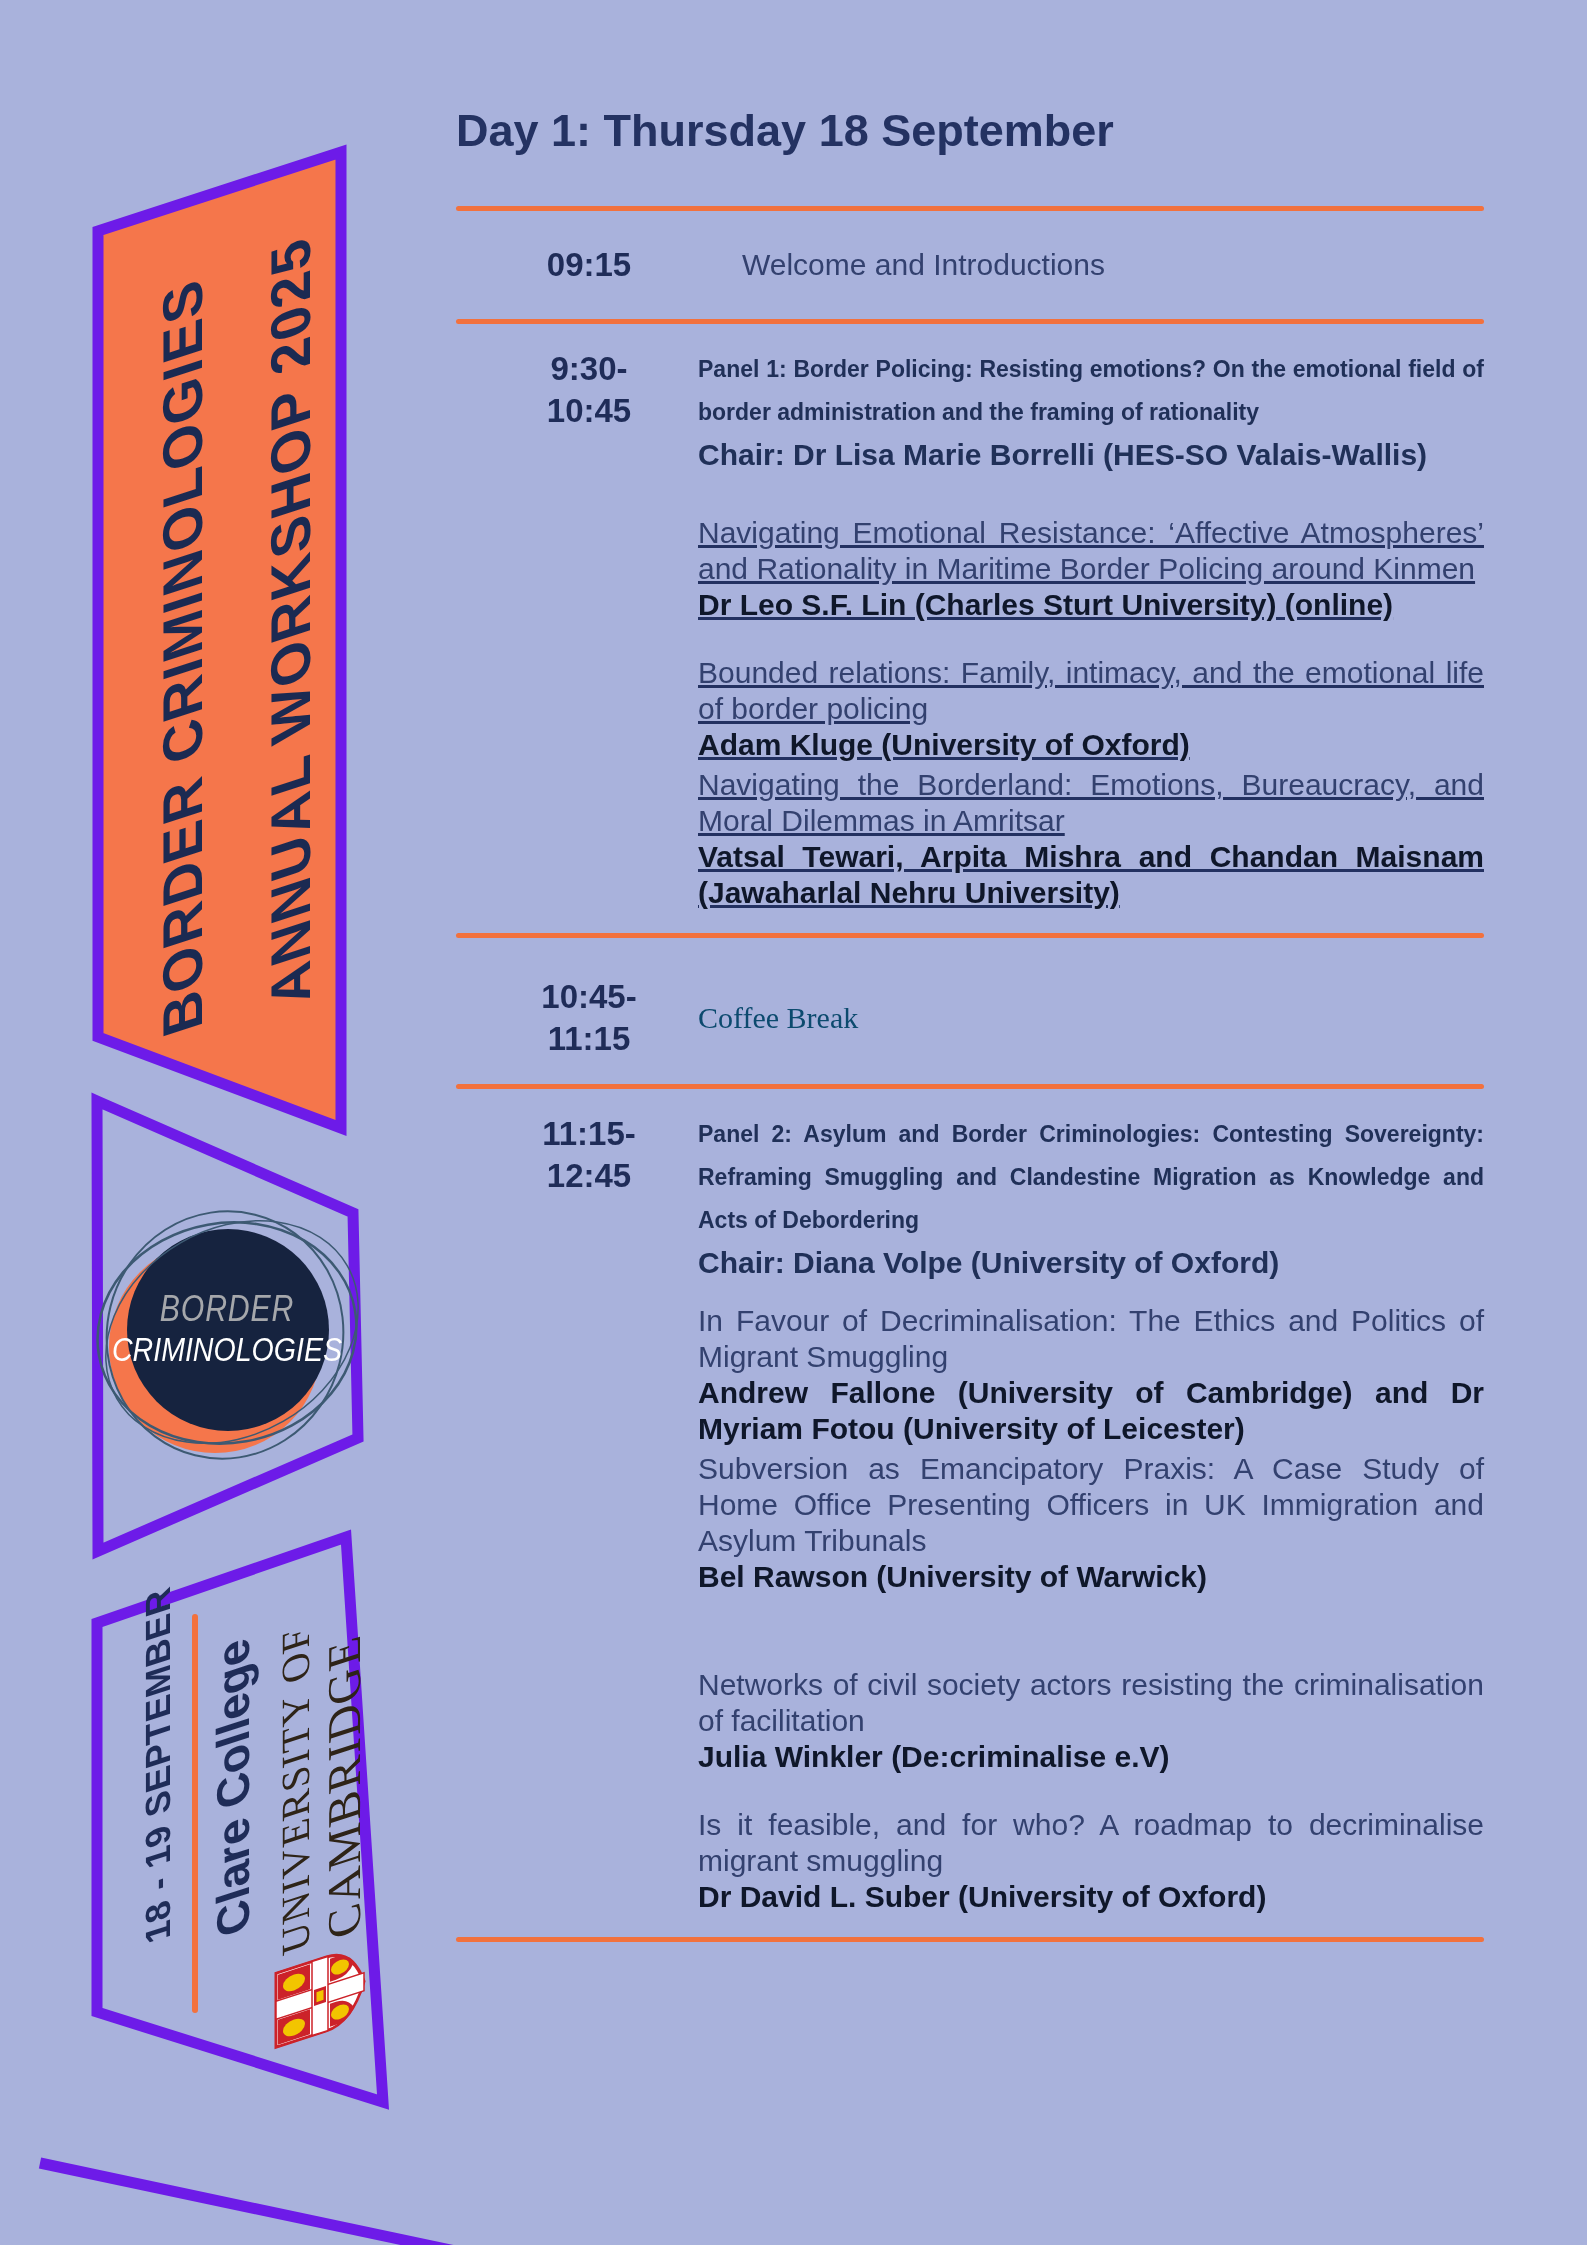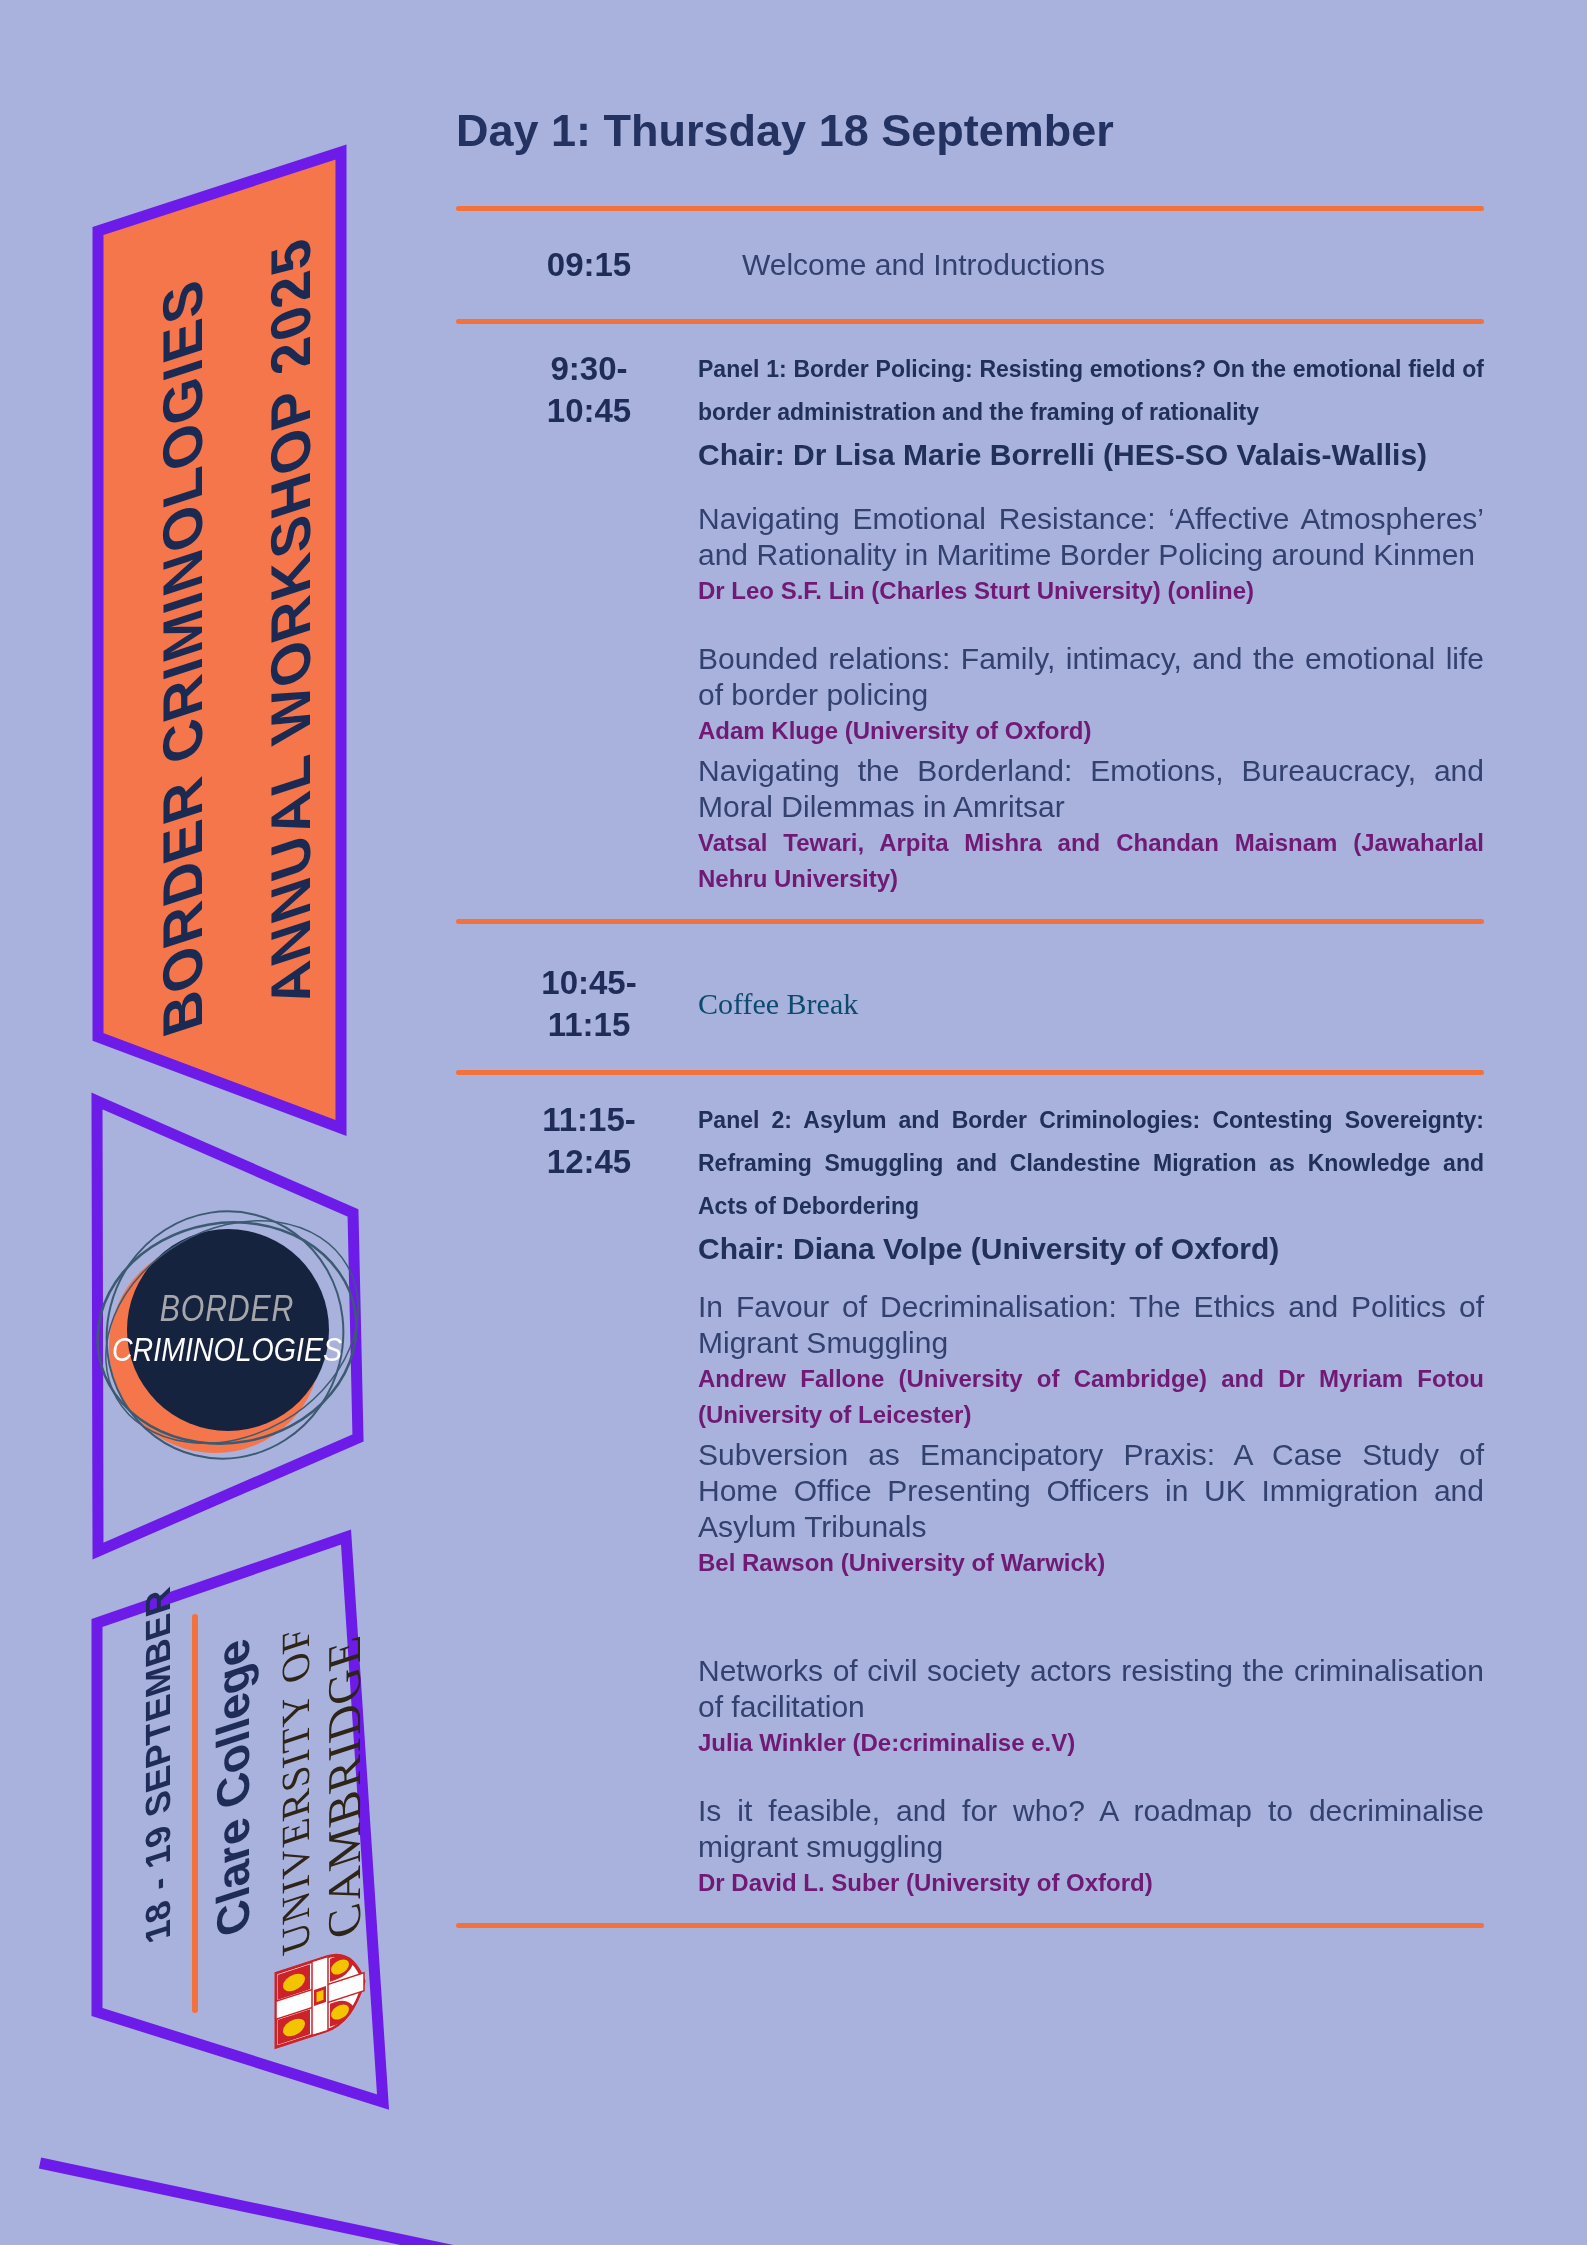--- a/index.html
+++ b/index.html
@@ -51,27 +51,27 @@
 
   .row.simple1 {padding-top:33px; padding-bottom:33px;gap:44px;}
   .row.simple1 .content {font-size:30px; line-height:38px; padding-top:2px; color:#33416F;}
 
   .row.coffee {padding-top:38px; padding-bottom:24px;}
   .row.coffee .content {display:flex; align-items:center; font-size:30px; color:#0c4a6e;font-family:Liberation Serif, serif;}
 
   .row.panel {padding-top:24px; padding-bottom:22px;}
   .panel-title {font-size:23px; font-weight:700; line-height:43px; text-align:justify; color:#203058;}
   .chair {font-size:30px; font-weight:700; line-height:41px; color:#203058;}
-  .talks.t-p1 {margin-top:26px;}
+  .talks.t-p1 {margin-top:40px;text-decoration:underline;}
   .talks.t-p2 {margin-top:20px;}
   .talk {margin-top:32px;}
   .talk.tight {margin-top:4px;}
   .talk.loose {margin-top:72px;}
   .talk-title {font-size:30px; font-weight:400; line-height:36px; text-align:justify; color:#33416F;}
-  .talk-speakers {font-size:24px; font-weight:700; line-height:36px; text-align:justify; color:#701a75;}
+  .talk-speakers {font-size:30px; font-weight:700; line-height:36px; text-align:justify; color:#0f172a;}
 </style>
 </head>
 <body>
 
 <div class="canvas">
 
   <svg class="deco" viewBox="0 0 1587 2245" xmlns="http://www.w3.org/2000/svg">
     <polygon points="98,231 341,152 341,1128 98,1037" fill="#F5764B" stroke="#6D1BE8" stroke-width="11"></polygon>
     <polygon points="97,1101 353,1213 358,1438 98,1551" fill="none" stroke="#6D1BE8" stroke-width="11"></polygon>
     <polygon points="97,1623 346,1537 383,2102 97,2012" fill="none" stroke="#6D1BE8" stroke-width="11"></polygon>

